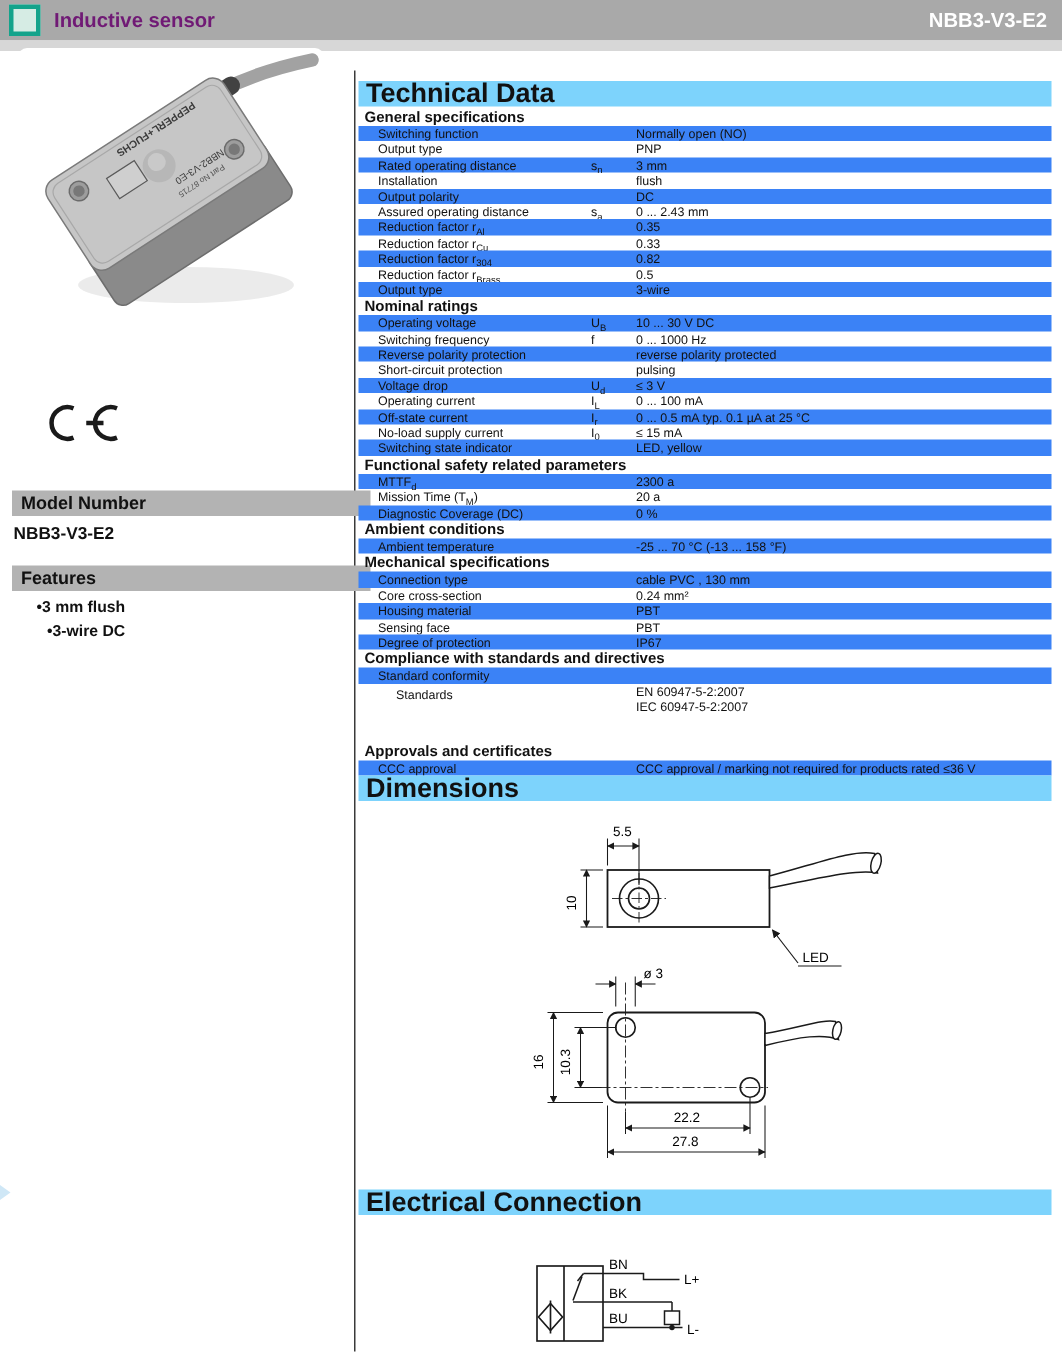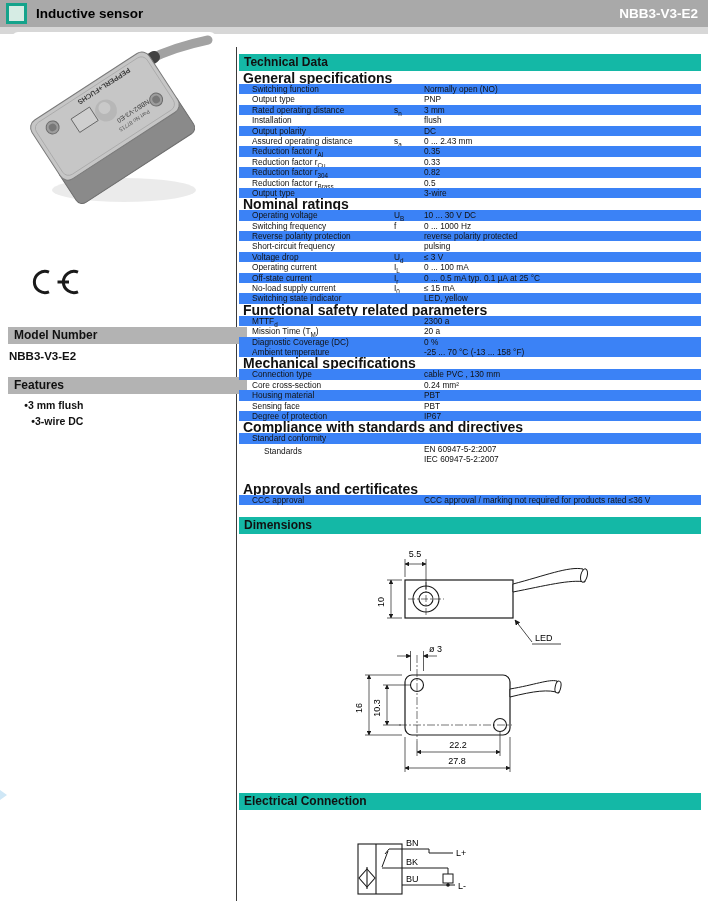--- a/index.html
+++ b/index.html
@@ -3,45 +3,45 @@
 <meta charset="utf-8">
 <style>
   html,body{margin:0;padding:0;}
   body{
     width:708px;height:901px;position:relative;overflow:hidden;
     background:#ffffff;font-family:"Liberation Sans",sans-serif;color:#111;
   }
   
   .topbar{position:absolute;left:0;top:0;width:708px;height:27px;background:#a9a9a9;}
   .topbar .logo{position:absolute;left:6px;top:3px;width:15px;height:15px;background:#d6ece4;border:3px solid #14a38b;}
-  .topbar .ttl{position:absolute;left:36px;top:0;line-height:27px;font-size:13.5px;font-weight:bold;color:#000000;}
+  .topbar .ttl{position:absolute;left:36px;top:0;line-height:27px;font-size:13.5px;font-weight:bold;color:#701a75;}
   .topbar .mdl{position:absolute;right:10px;top:0;line-height:27px;font-size:13.5px;font-weight:bold;color:#fff;}
   .substrip{position:absolute;left:0;top:27px;width:708px;height:7px;background:#d7d7d7;}
   .vdivider{position:absolute;left:236px;top:47px;width:1px;height:854px;background:#3a3a3a;}
 
   
   .photo{position:absolute;left:12px;top:32px;width:204px;height:200px;background:#fff;border-radius:6px;}
   .ce{position:absolute;left:26px;top:266px;width:58px;height:32px;}
   .side-bar-h{position:absolute;left:8px;width:239px;height:17px;background:#b3b3b3;
     font-size:12px;font-weight:bold;line-height:17px;padding-left:6px;box-sizing:border-box;color:#111;}
   .mn-bar{top:327px;} .ft-bar{top:377px;}
   .mn-val{position:absolute;left:9px;top:350px;font-size:11.5px;font-weight:bold;}
   .features{position:absolute;left:12px;top:400px;font-size:10.5px;font-weight:bold;text-align:right;}
   .features .fi{margin-bottom:5px;line-height:11px;}
   .features .dot{display:inline-block;width:16px;}
   .edge-artifact{position:absolute;left:0;top:790px;width:0;height:0;
     border-top:5px solid transparent;border-bottom:5px solid transparent;border-left:7px solid #cfe7f6;}
 
   
-  .sec-title-bar{position:absolute;left:239px;width:462px;height:17px;background:#14b8a6;
-    font-size:12px;font-weight:bold;line-height:17px;padding-left:5px;box-sizing:border-box;}
+  .sec-title-bar{position:absolute;left:239px;width:462px;height:17px;background:#7dd3fc;
+    font-size:18px;font-weight:bold;line-height:17px;padding-left:5px;box-sizing:border-box;}
   .tech-bar{top:54px;} .dim-bar{top:517px;} .elec-bar{top:793px;}
 
   .spec-table{position:absolute;left:239px;top:72px;width:462px;}
-  .sec-h{font-weight:bold;font-size:14px;line-height:11px;padding-left:4px;margin-top:1px;}
+  .sec-h{font-weight:bold;font-size:10px;line-height:11px;padding-left:4px;margin-top:1px;}
   .sec-h.gap{margin-top:19px;}
   .row{position:relative;height:10.4px;line-height:10.4px;font-size:8.3px;white-space:nowrap;}
   .row.stripe{background:#3b82f6;}
   .row .lab{display:inline-block;}
   .row .lab.ind1{padding-left:13px;}
   .row .lab.ind2{padding-left:25px;margin-top:2px;text-align:right;}
   .row .sym{position:absolute;left:155px;top:0;}
   .row .val{position:absolute;left:185px;top:0;}
   .row .val div{height:10.4px;line-height:10.4px;}
   sub{font-size:6.3px;line-height:0;}
@@ -146,21 +146,21 @@
     <div class="sec-h">Nominal ratings</div>
     <div class="row stripe"><span class="lab ind1"><span>Operating voltage</span></span><span class="sym"><span>U</span><sub>B</sub></span><span class="val">
         <div>10 ... 30 V DC</div>
       </span></div>
     <div class="row"><span class="lab ind1"><span>Switching frequency</span></span><span class="sym"><span>f</span></span><span class="val">
         <div>0 ... 1000 Hz</div>
       </span></div>
     <div class="row stripe"><span class="lab ind1"><span>Reverse polarity protection</span></span><span class="val">
         <div>reverse polarity protected</div>
       </span></div>
-    <div class="row"><span class="lab ind1"><span>Short-circuit frequency</span></span><span class="val">
+    <div class="row"><span class="lab ind1"><span>Short-circuit protection</span></span><span class="val">
         <div>pulsing</div>
       </span></div>
     <div class="row stripe"><span class="lab ind1"><span>Voltage drop</span></span><span class="sym"><span>U</span><sub>d</sub></span><span class="val">
         <div>≤ 3 V</div>
       </span></div>
     <div class="row"><span class="lab ind1"><span>Operating current</span></span><span class="sym"><span>I</span><sub>L</sub></span><span class="val">
         <div>0 ... 100 mA</div>
       </span></div>
     <div class="row stripe"><span class="lab ind1"><span>Off-state current</span></span><span class="sym"><span>I</span><sub>r</sub></span><span class="val">
         <div>0 ... 0.5 mA typ. 0.1 µA at 25 °C</div>
@@ -174,20 +174,21 @@
     <div class="sec-h">Functional safety related parameters</div>
     <div class="row stripe"><span class="lab ind1"><span>MTTF</span><sub>d</sub></span><span class="val">
         <div>2300 a</div>
       </span></div>
     <div class="row"><span class="lab ind1"><span>Mission Time (T</span><sub>M</sub><span>)</span></span><span class="val">
         <div>20 a</div>
       </span></div>
     <div class="row stripe"><span class="lab ind1"><span>Diagnostic Coverage (DC)</span></span><span class="val">
         <div>0 %</div>
       </span></div>
+    <div class="sec-h">Ambient conditions</div>
     <div class="row stripe"><span class="lab ind1"><span>Ambient temperature</span></span><span class="val">
         <div>-25 ... 70 °C (-13 ... 158 °F)</div>
       </span></div>
     <div class="sec-h">Mechanical specifications</div>
     <div class="row stripe"><span class="lab ind1"><span>Connection type</span></span><span class="val">
         <div>cable PVC , 130 mm</div>
       </span></div>
     <div class="row"><span class="lab ind1"><span>Core cross-section</span></span><span class="val">
         <div>0.24 mm²</div>
       </span></div>

